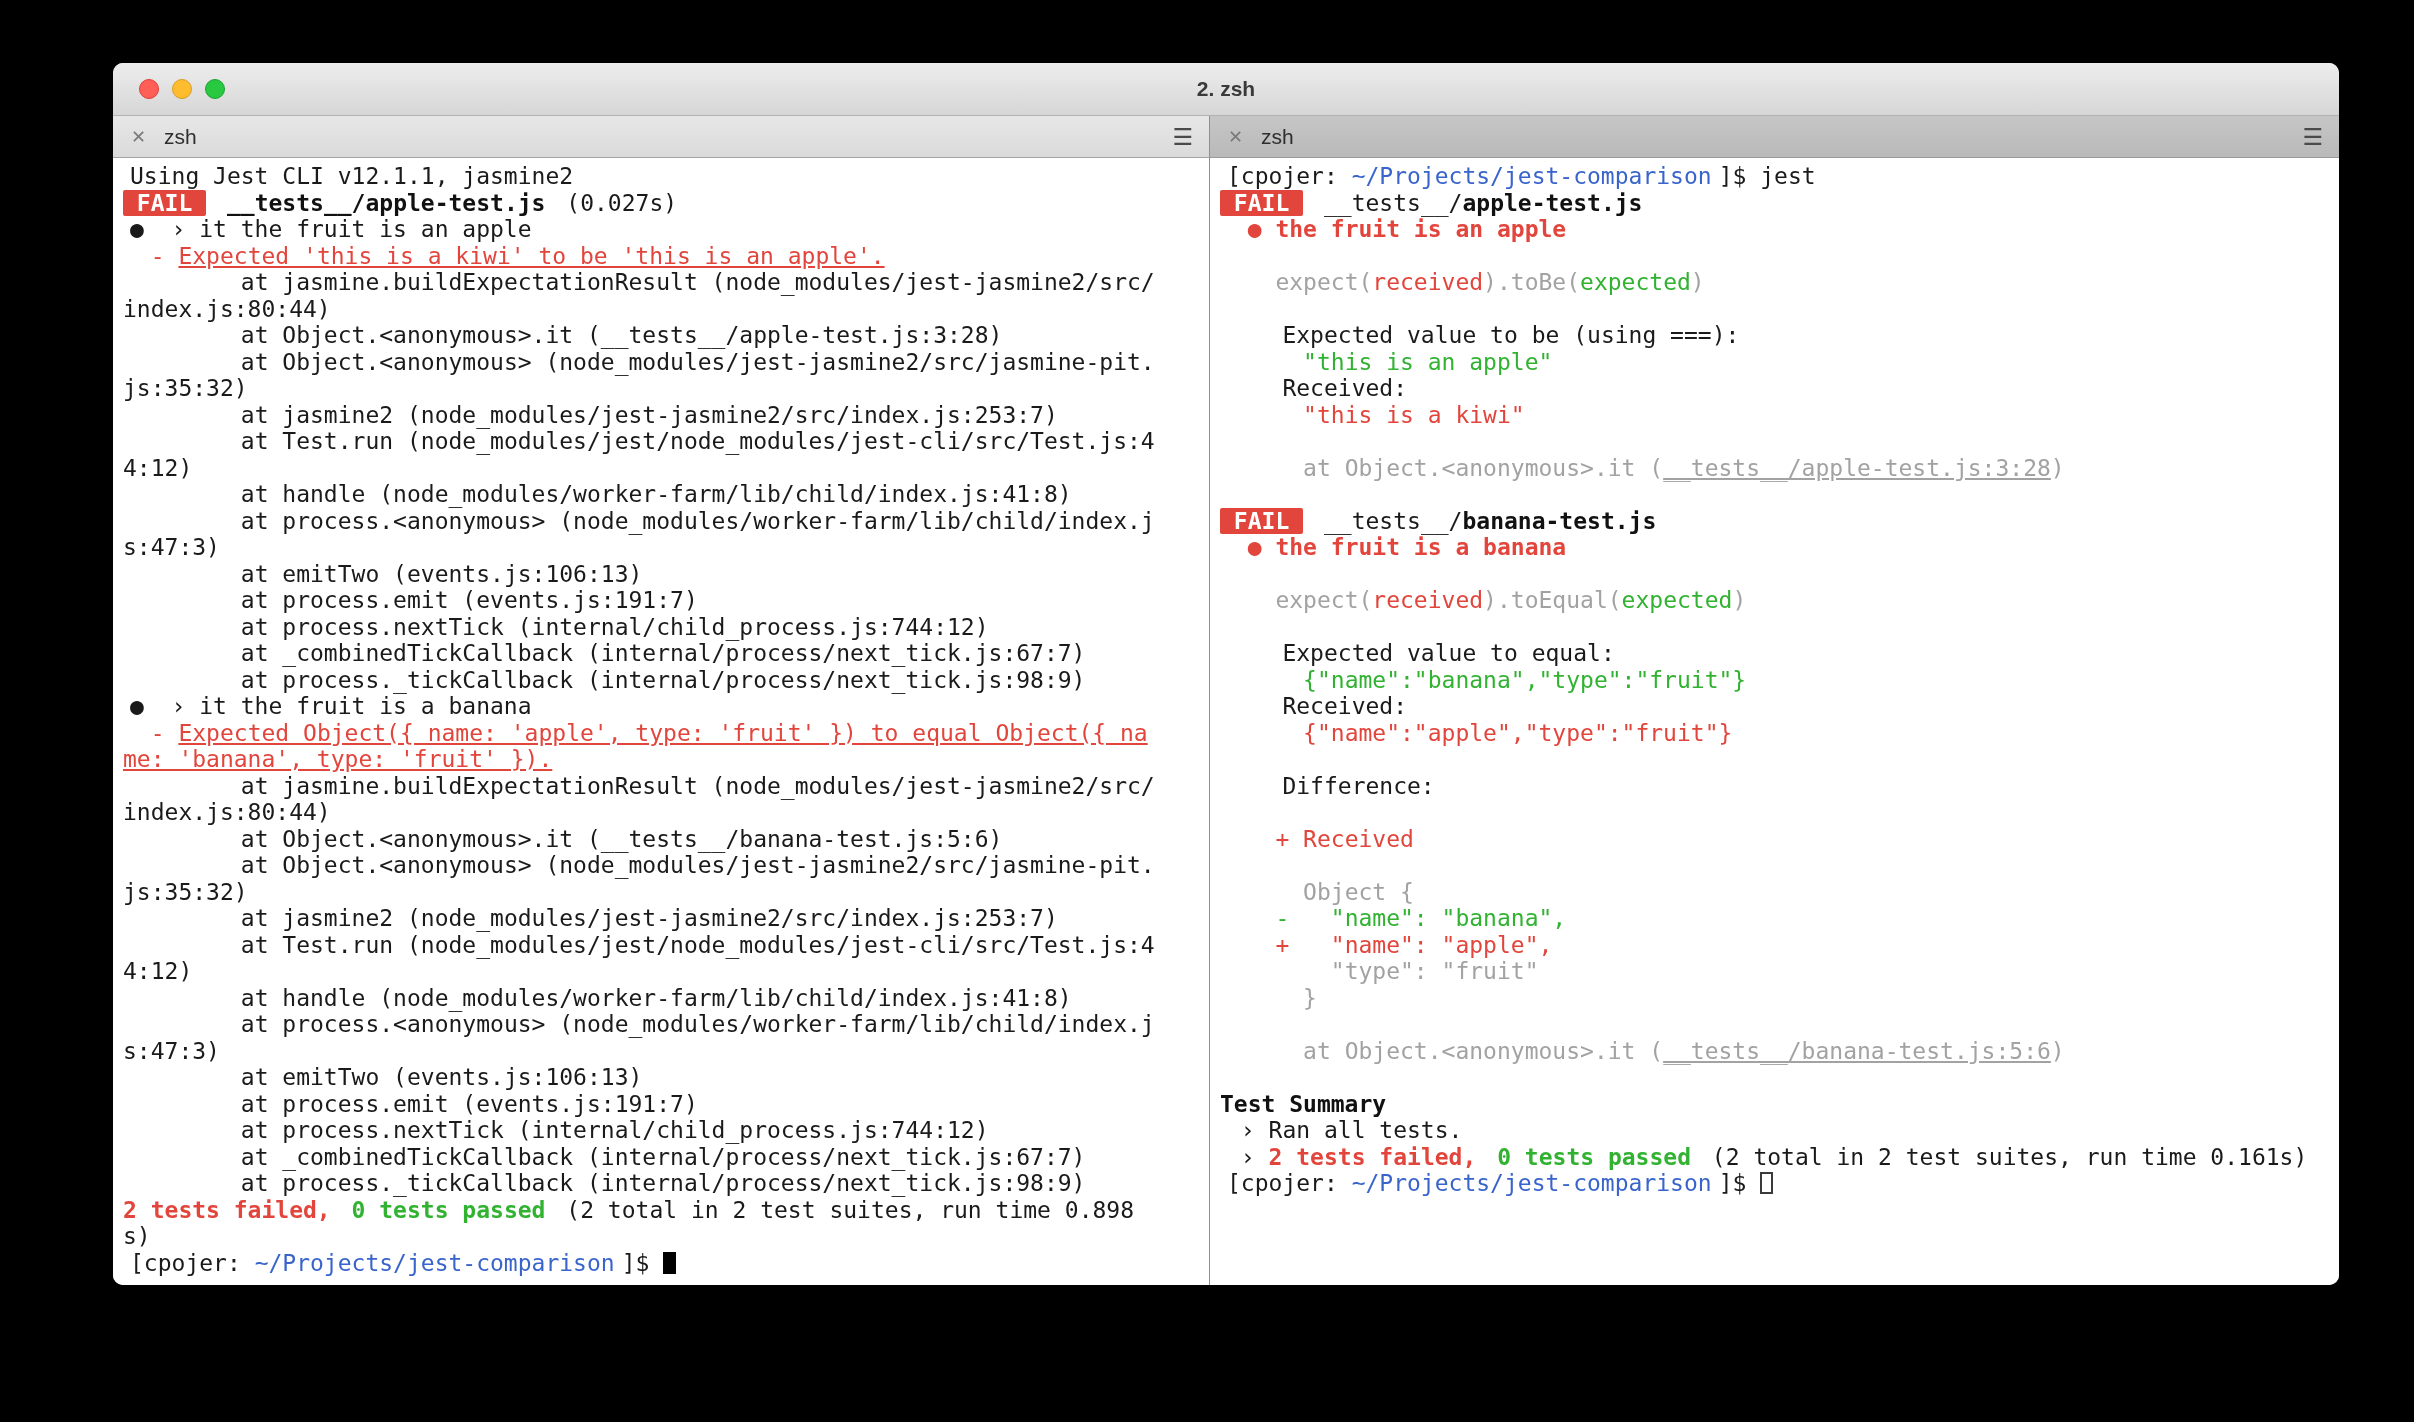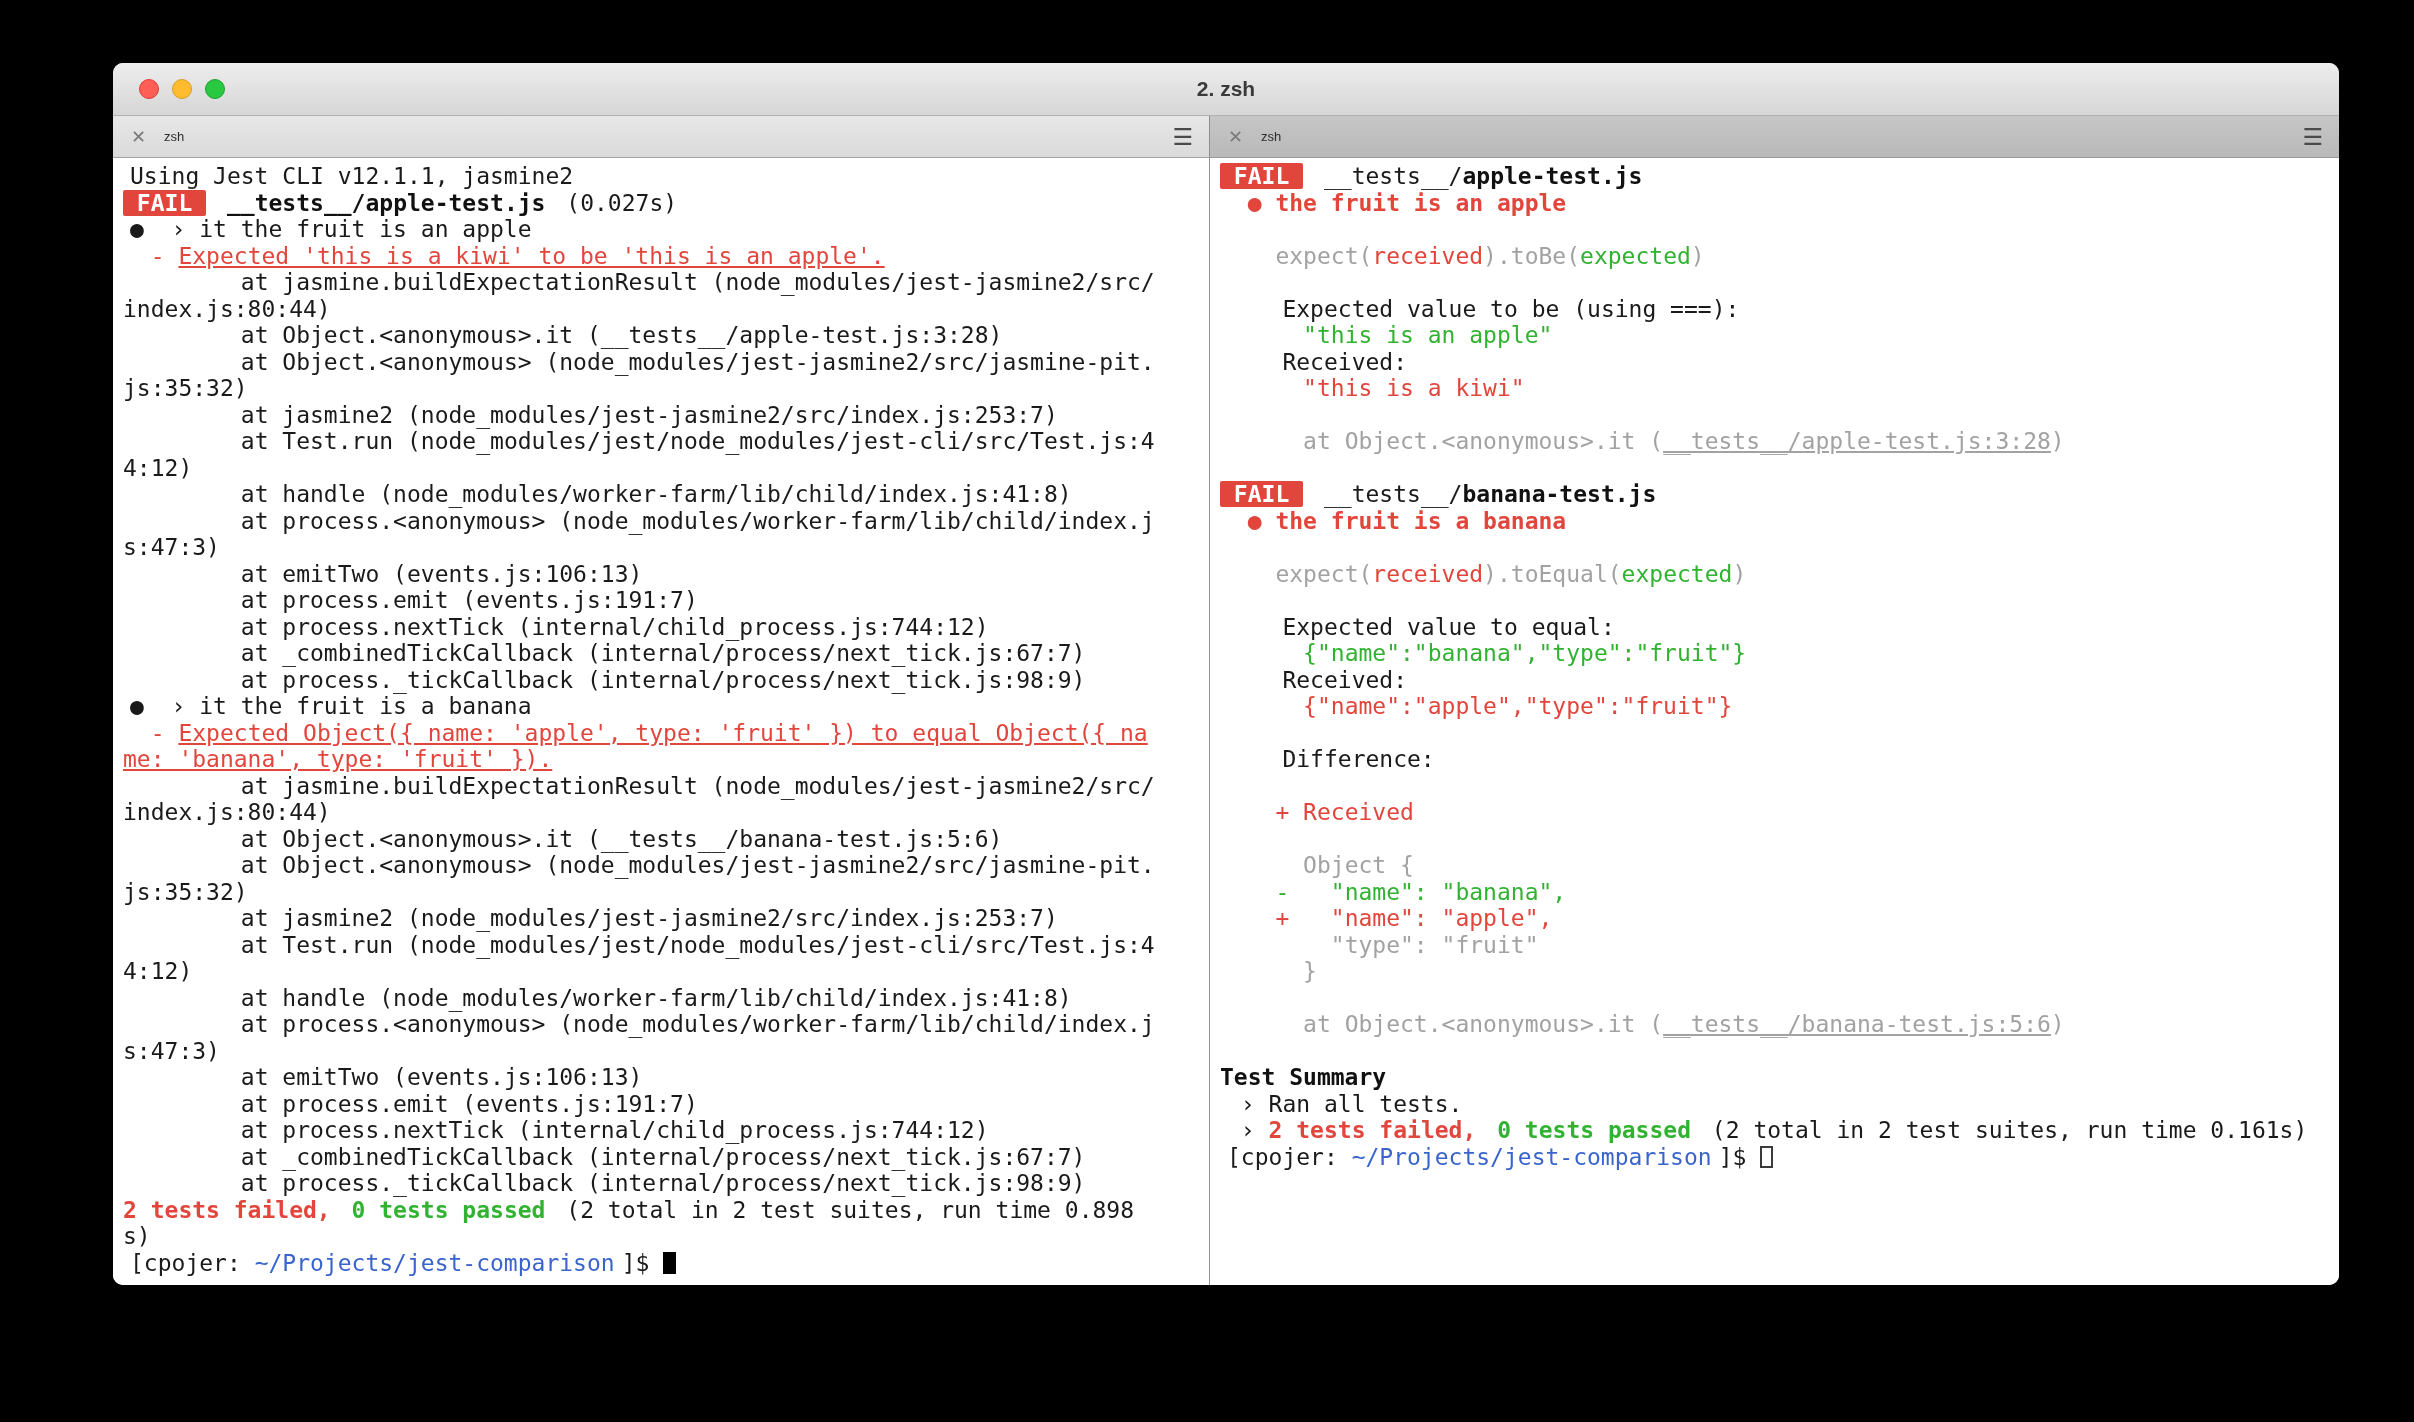--- a/index.html
+++ b/index.html
@@ -36,21 +36,21 @@
   }
   .tabbar-right{
     flex:1;background:linear-gradient(#c6c6c6,#b9b9b9);
     border-bottom:1px solid #9a9a9a;
   }
   .tab-close{
     margin-left:18px;font-size:18px;color:#7b7b7b;cursor:default;
     font-family:"DejaVu Sans",sans-serif;
   }
   .tab-label{
-    margin-left:18px;font-family:"Liberation Sans",sans-serif;font-size:13px;color:#2e2e2e;
+    margin-left:18px;font-family:"Liberation Sans",sans-serif;font-size:21px;color:#2e2e2e;
   }
   .tab-menu{
     margin-left:auto;margin-right:16px;font-size:23px;color:#4a4a4a;
     font-family:"DejaVu Sans",sans-serif;
   }
   
   .content{flex:1;display:flex;min-height:0;}
   .pane{background:#ffffff;overflow:hidden;box-sizing:border-box;padding:5px 0 0 10px;}
   .pane-left{width:1097px;flex:0 0 1097px;border-right:1px solid #8f8f8f;}
   .pane-right{flex:1;}
@@ -142,20 +142,21 @@
             <div class="line"><span class="seg-default">        at process.emit (events.js:191:7)</span></div>
             <div class="line"><span class="seg-default">        at process.nextTick (internal/child_process.js:744:12)</span></div>
             <div class="line"><span class="seg-default">        at _combinedTickCallback (internal/process/next_tick.js:67:7)</span></div>
             <div class="line"><span class="seg-default">        at process._tickCallback (internal/process/next_tick.js:98:9)</span></div>
             <div class="line"><span class="seg-red-bold">2 tests failed,</span><span class="seg-default"> </span><span class="seg-green-bold">0 tests passed</span><span class="seg-default"> (2 total in 2 test suites, run time 0.898s)</span></div>
             <div class="line"><span class="seg-default">[cpojer: </span><span class="seg-blue">~/Projects/jest-comparison</span><span class="seg-default">]$ </span><span class="seg-cursor-block"></span></div>
           </div>
       </div>
       <div class="pane pane-right">
         <div>
+            <div class="line"><span class="seg-default">[cpojer: </span><span class="seg-blue">~/Projects/jest-comparison</span><span class="seg-default">]$ jest</span></div>
             <div class="line"><span class="seg-badge"> FAIL </span><span class="seg-default"> __tests__/</span><span class="seg-bold">apple-test.js</span></div>
             <div class="line"><span class="seg-red-bold">  ● the fruit is an apple</span></div>
             <div class="line"></div>
             <div class="line"><span class="seg-gray">    expect(</span><span class="seg-red">received</span><span class="seg-gray">).toBe(</span><span class="seg-green">expected</span><span class="seg-gray">)</span></div>
             <div class="line"></div>
             <div class="line"><span class="seg-default">    Expected value to be (using ===):</span></div>
             <div class="line"><span class="seg-green">      "this is an apple"</span></div>
             <div class="line"><span class="seg-default">    Received:</span></div>
             <div class="line"><span class="seg-red">      "this is a kiwi"</span></div>
             <div class="line"></div>

